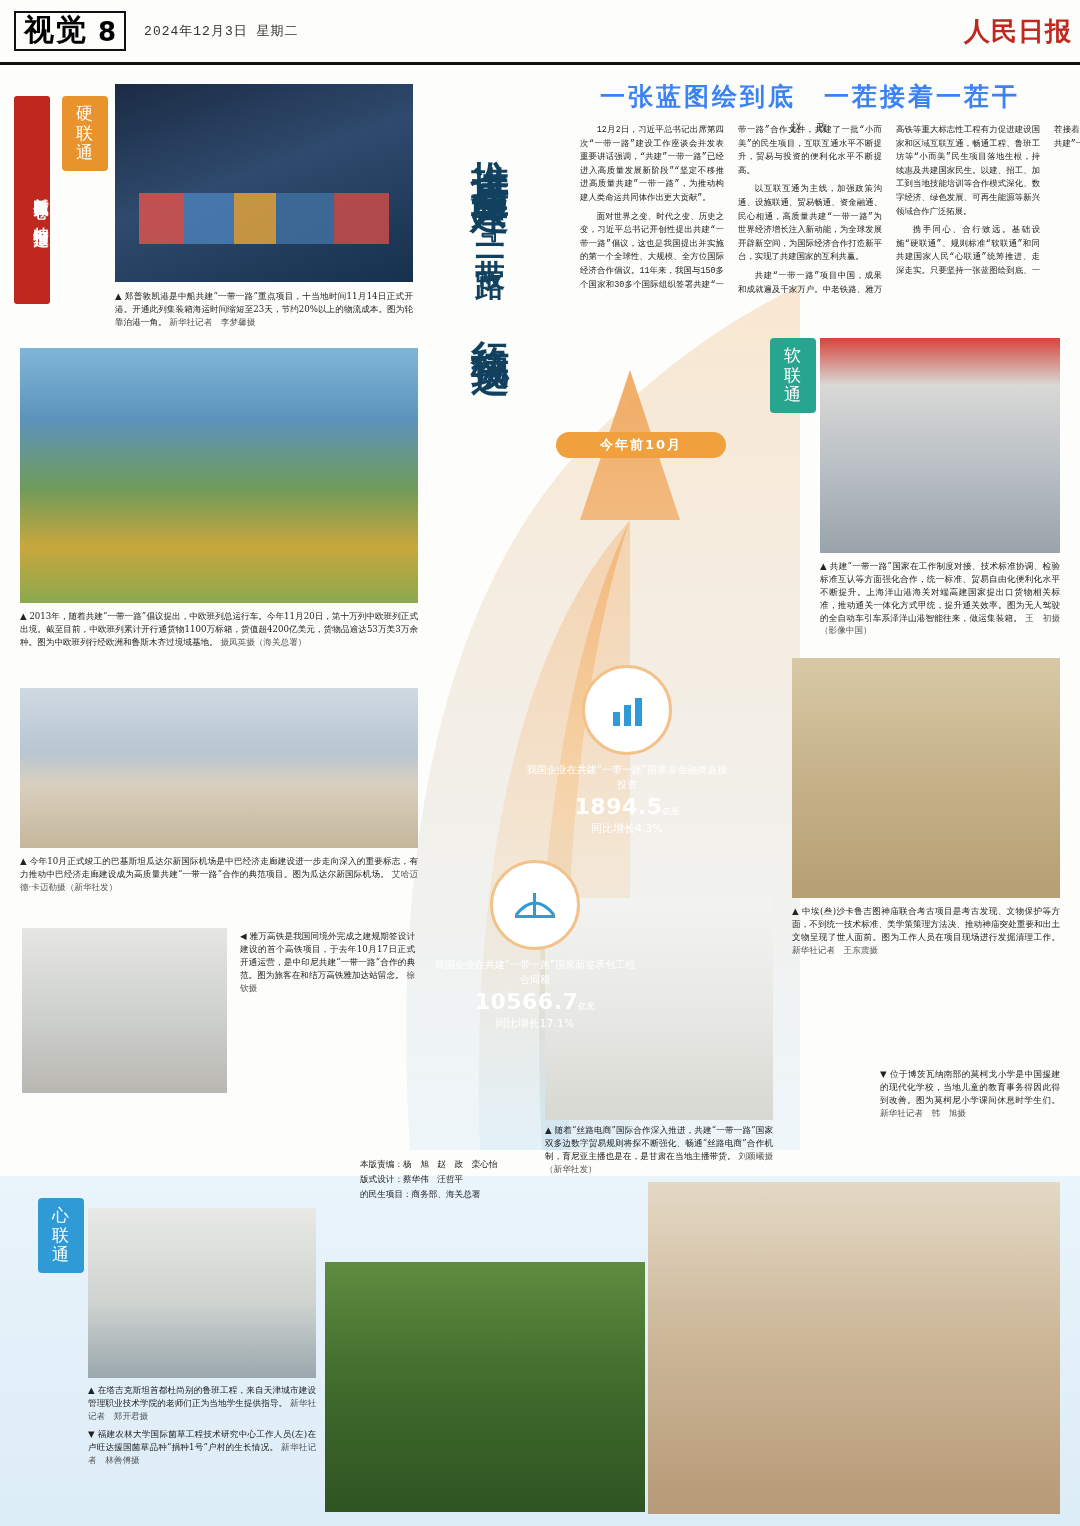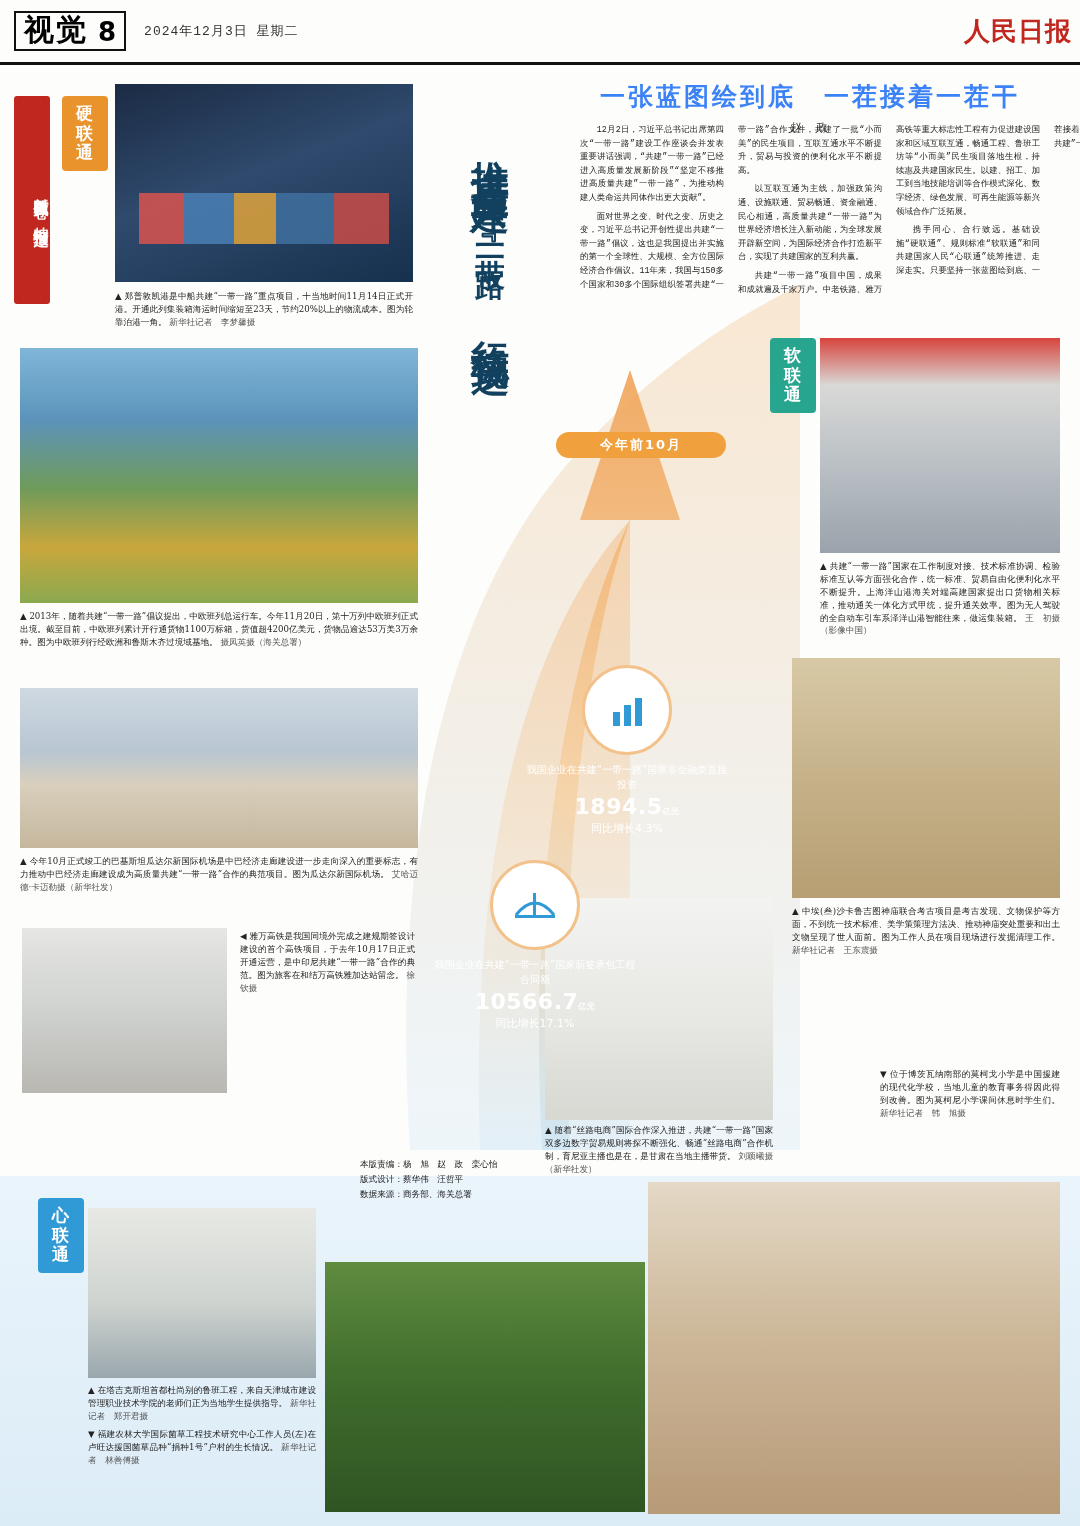--- a/index.html
+++ b/index.html
@@ -38,21 +38,21 @@
 
   
   .swoosh{
     position:absolute;left:330px;top:70px;width:560px;height:1080px;
     pointer-events:none;
   }
 
   
   .tag{
     position:absolute;width:34px;padding:8px 6px;border-radius:4px;
-    color:#fff;font-size:17px;font-weight:bold;line-height:1.15;
+    color:#fff;font-size:17px;font-weight:normal;line-height:1.15;
     text-align:center;letter-spacing:1px;
   }
   .tag-hard{left:62px;top:96px;background:#e8932b;}
   .tag-soft{left:770px;top:338px;background:#28a58f;}
   .tag-heart{left:38px;top:1198px;background:#2f9ad6;}
 
   .redbadge{
     position:absolute;left:14px;top:96px;width:36px;height:200px;
     background:#c0281f;color:#fff;border-radius:3px;
     font-size:15px;font-weight:bold;letter-spacing:2px;
@@ -291,21 +291,21 @@
       <div class="ig-t2">
         <span>10566.7</span><span class="tiny">亿元</span>
       </div>
       <div class="ig-t3">同比增长17.1%</div>
     </div>
   </div>
 
   <div class="credits">
     <div>本版责编：杨　旭　赵　政　栾心怡</div>
     <div>版式设计：蔡华伟　汪哲平</div>
-    <div>数据来源：商务部、海关总署</div>
+    <div>的民生项目：商务部、海关总署</div>
   </div>
 
   <div class="photo" style="left:88px;top:1208px;width:228px;height:170px;">
     <div class="ph ph-survey"></div>
   </div>
   <div class="cap" style="left:88px;top:1384px;width:228px;">
     <span>▲ 在塔吉克斯坦首都杜尚别的鲁班工程，来自天津城市建设管理职业技术学院的老师们正为当地学生提供指导。</span>
     <span class="credit">新华社记者　郑开君摄</span>
   </div>
   <div class="cap" style="left:88px;top:1428px;width:228px;">

